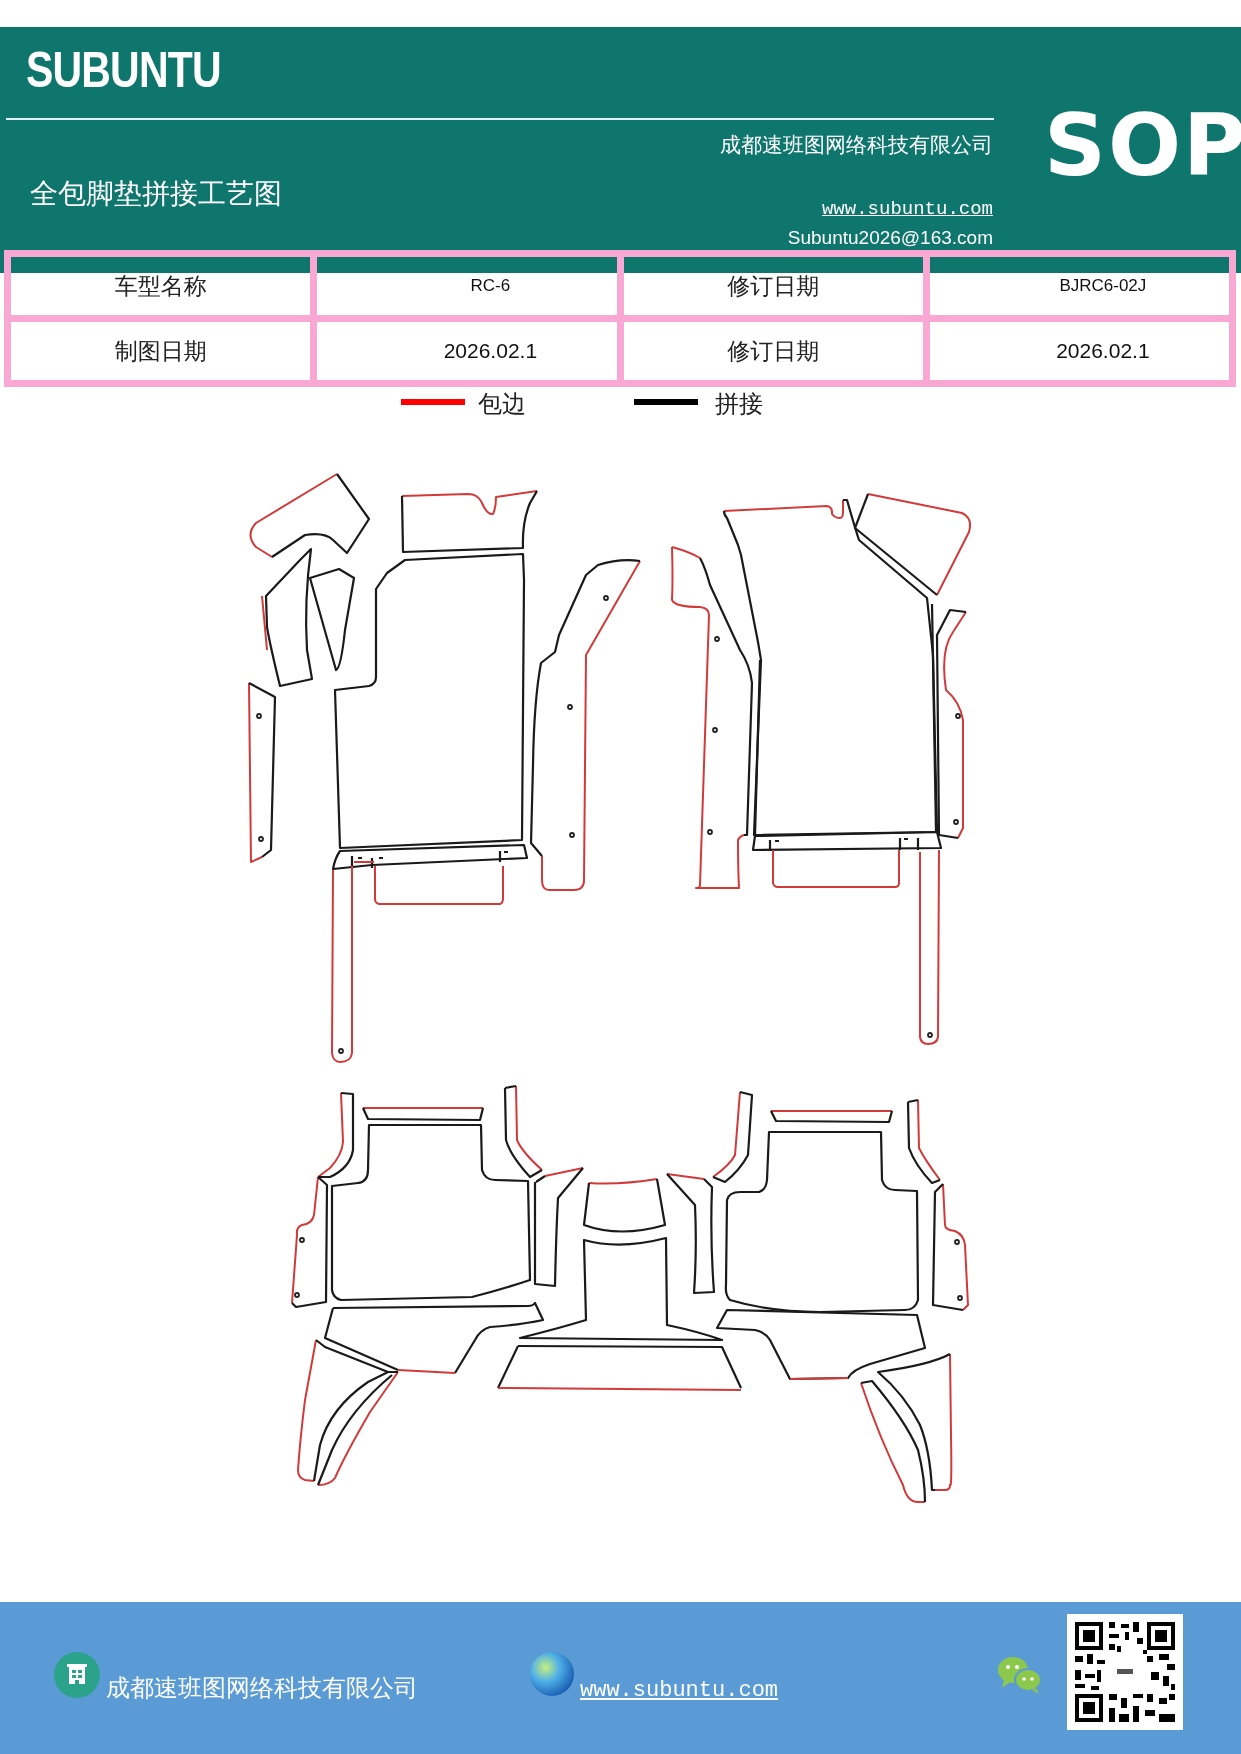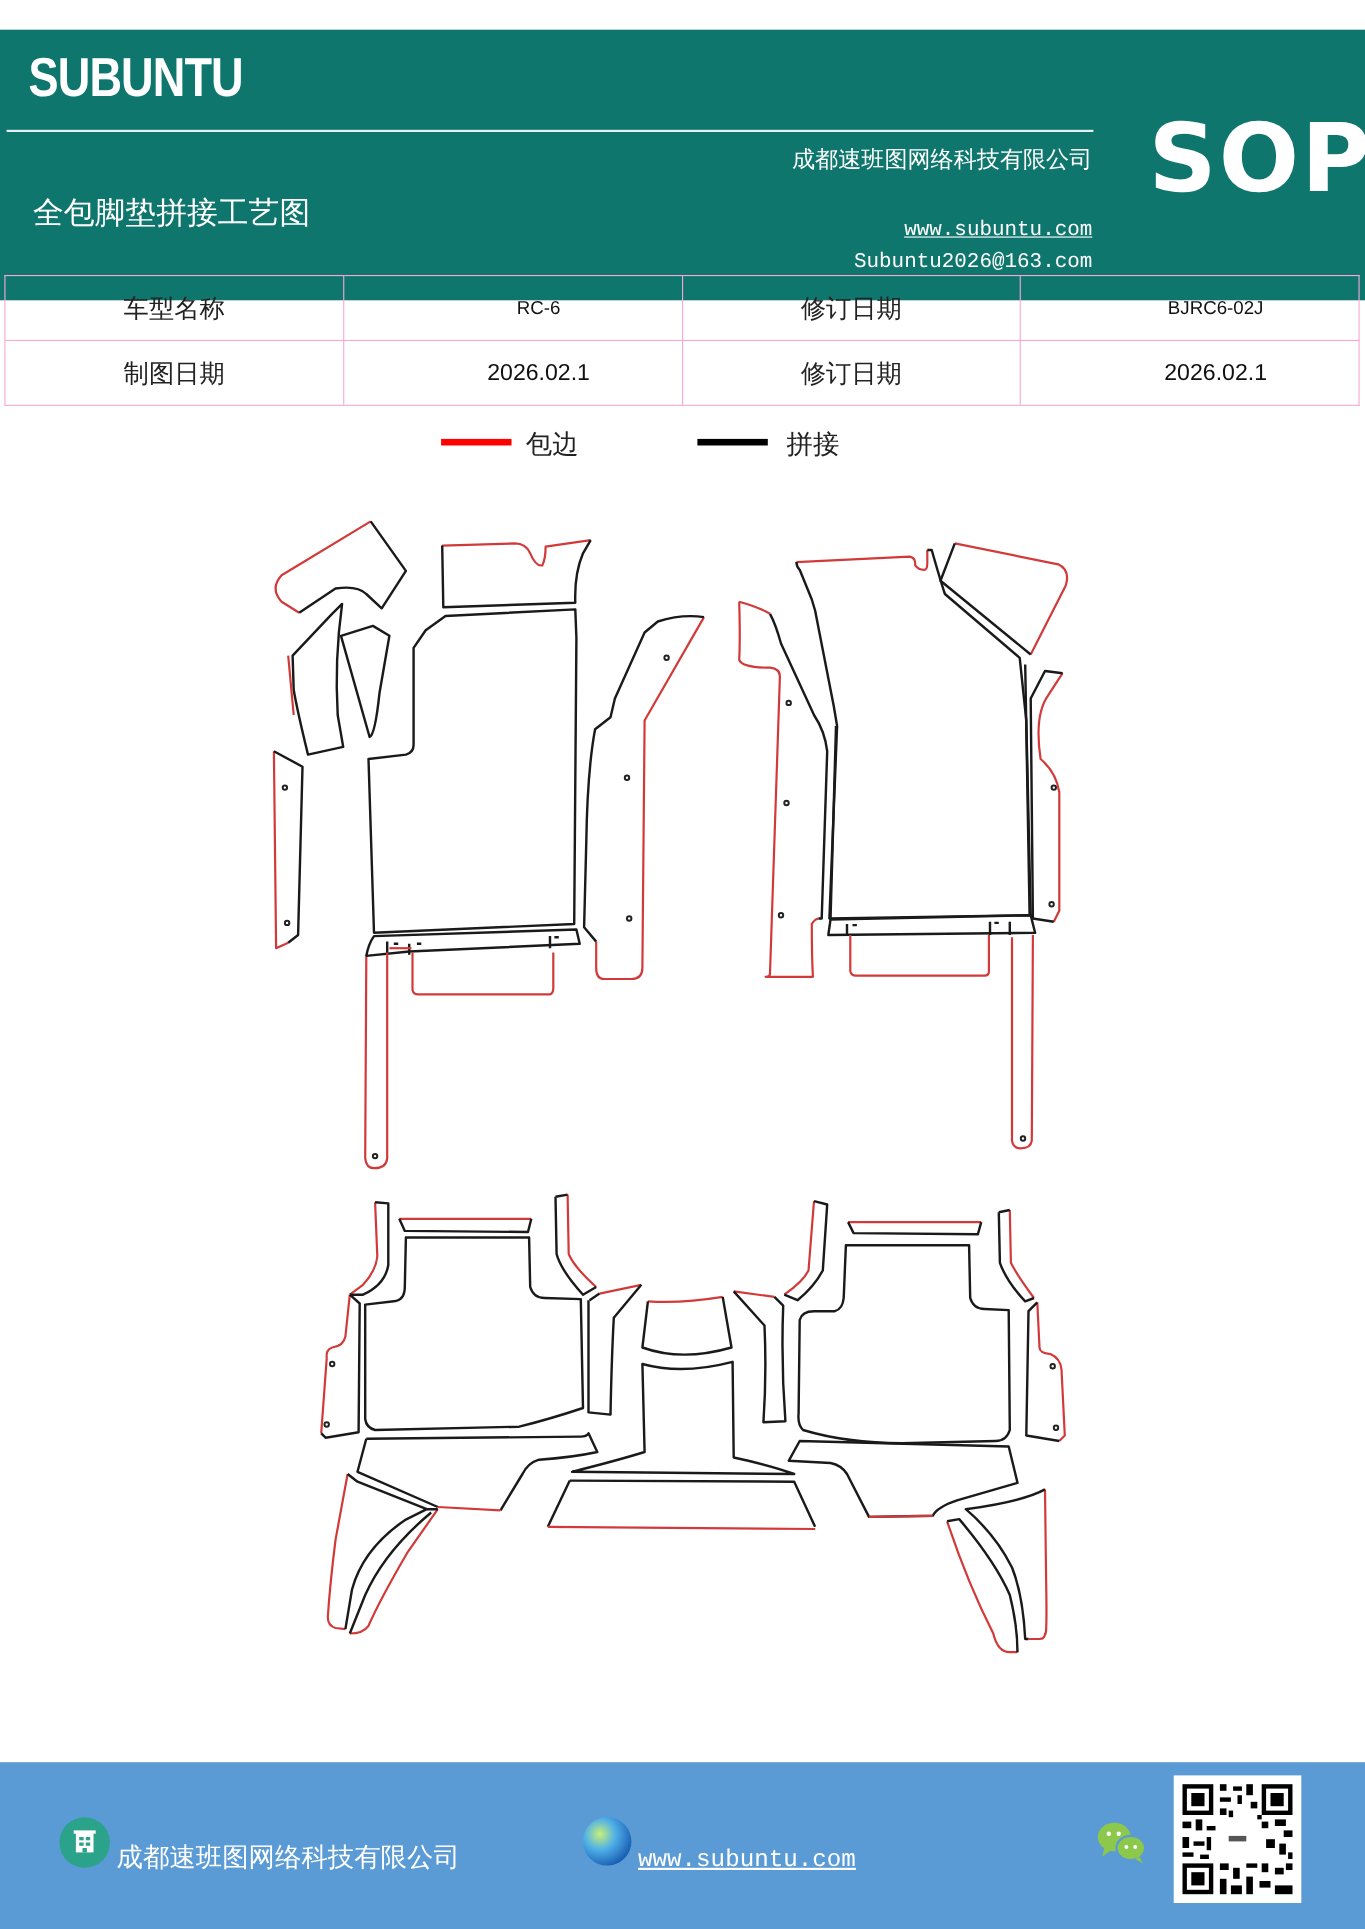--- a/index.html
+++ b/index.html
@@ -5,25 +5,25 @@
     html, body { margin: 0; padding: 0; }
     body { width: 1241px; height: 1754px; position: relative; background: #ffffff; overflow: hidden;
            font-family: "DejaVu Sans", sans-serif; }
     .header { position: absolute; left: 0; top: 0; width: 1241px; height: 246px; background: #0f766e; margin-top: 27px; }
     .brand { position: absolute; left: 26px; top: 14px; color: #fff; font-family: "Liberation Sans", sans-serif;
              font-weight: bold; font-size: 50px; letter-spacing: -1px; transform: scaleX(0.82); transform-origin: left top; }
     .header-rule { position: absolute; left: 6px; top: 91px; width: 988px; height: 2px; background: #e6eef8; }
     .company { position: absolute; right: 248px; top: 104px; color: #fff; font-family: "DejaVu Serif", serif; font-size: 21px; }
     .doc-title { position: absolute; left: 30px; top: 148px; color: #fff; font-family: Liberation Mono, monospace; font-size: 28px; }
     .web { position: absolute; right: 248px; top: 171px; color: #fff; font-family: "Liberation Mono", monospace; font-size: 19px; text-decoration: underline; }
-    .email { position: absolute; right: 248px; top: 200px; color: #fff; font-family: Liberation Mono, monospace; font-size: 19px; }
+    .email { position: absolute; right: 248px; top: 200px; color: #fff; font-family: Liberation Sans, sans-serif; font-size: 19px; }
     .sop { position: absolute; left: 1044px; top: 68px; color: #fff; font-family: "DejaVu Sans", sans-serif; font-weight: bold; font-size: 86px; letter-spacing: 2px; }
 
     table.info { position: absolute; left: 4px; top: 250px; width: 1232px; border-collapse: collapse; }
-    table.info td { border: 1px solid #f9a8d4; height: 56px; text-align: center; font-size: 21px; color: #111; width: 25%; }
+    table.info td { border: 7px solid #f9a8d4; height: 56px; text-align: center; font-size: 21px; color: #111; width: 25%; }
     table.info td.lbl { font-family: "DejaVu Serif", serif; font-size: 23px; color: #222; }
     table.info td.val { font-family: "Liberation Sans", sans-serif; padding-left: 48px; }
     table.info td.small { font-size: 17px; }
 
     .legend { position: absolute; top: 388px; left: 0; width: 1241px; height: 40px; }
     .legend .swatch { position: absolute; top: 11px; width: 64px; height: 6px; }
     .legend .lab { position: absolute; top: 0; font-family: "DejaVu Serif", serif; font-size: 24px; color: #222; }
 
     svg.drawing { position: absolute; left: 0; top: 0; width: 1241px; height: 1754px; }
     .red { fill: none; stroke: #d23a3a; stroke-width: 2; stroke-linejoin: round; }

